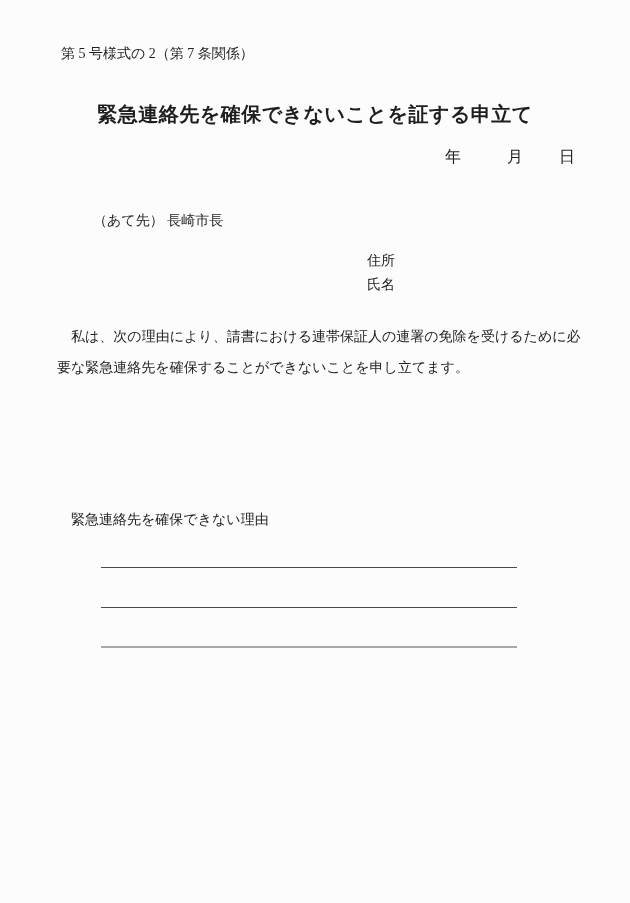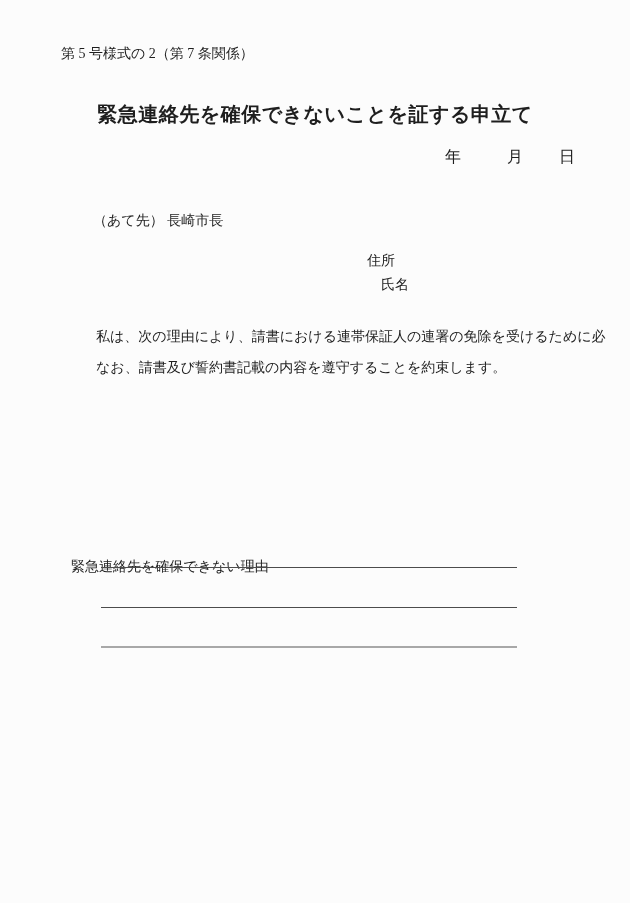--- a/index.html
+++ b/index.html
@@ -19,24 +19,24 @@
     overflow:hidden;
   }
   .abs{position:absolute;white-space:nowrap;}
   .form-number{left:61px;top:45px;font-size:14px;line-height:18px;}
   .doc-title{left:0;right:0;top:102px;font-size:20px;line-height:24px;text-align:center;letter-spacing:0.5px;font-weight:bold;}
   .date-line{left:445px;top:148px;font-size:16px;line-height:18px;}
   .date-line .m{display:inline-block;margin-left:46px;}
   .date-line .d{display:inline-block;margin-left:36px;}
   .addressee{left:57px;top:212px;font-size:14px;line-height:18px;margin-left:36px;}
   .addr-label{left:367px;top:252px;font-size:14px;line-height:18px;}
-  .name-label{left:367px;top:276px;font-size:14px;line-height:18px;margin-left:14px;}
-  .body-block{left:57px;top:321px;font-size:14px;line-height:31px;margin-left:25px;}
+  .name-label{left:367px;top:276px;font-size:14px;line-height:18px;}
+  .body-block{left:57px;top:321px;font-size:14px;line-height:31px;}
   .body-block div{white-space:nowrap;}
-  .reason-heading{left:71px;top:511px;font-size:14px;line-height:18px;margin-top:47px;}
+  .reason-heading{left:71px;top:511px;font-size:14px;line-height:18px;}
   .reason-lines{left:101px;top:567px;width:416px;}
   .blank-line{height:0;border-top:1.5px solid var(--rule_dark);margin-bottom:38.5px;}
   .blank-line.light{border-top:2px solid var(--rule_light);}
 </style>
 </head>
 <body>
 
 <div class="page">
 
   <div class="abs form-number">第 5 号様式の 2（第 7 条関係）</div>
@@ -48,21 +48,21 @@
   </div>
 
   <div class="abs addressee">（あて先） 長崎市長</div>
 
   <div class="abs addr-label">住所</div>
 
   <div class="abs name-label">氏名</div>
 
   <div class="abs body-block">
     <div>　私は、次の理由により、請書における連帯保証人の連署の免除を受けるために必</div>
-    <div>　なお、請書及び誓約書記載の内容を遵守することを約束します。</div>
+    <div>要な緊急連絡先を確保することができないことを申し立てます。</div>
   </div>
 
   <div class="abs reason-heading">緊急連絡先を確保できない理由</div>
 
   <div class="abs reason-lines">
       <div class="blank-line"></div>
       <div class="blank-line"></div>
       <div class="blank-line light"></div>
     </div>
 

